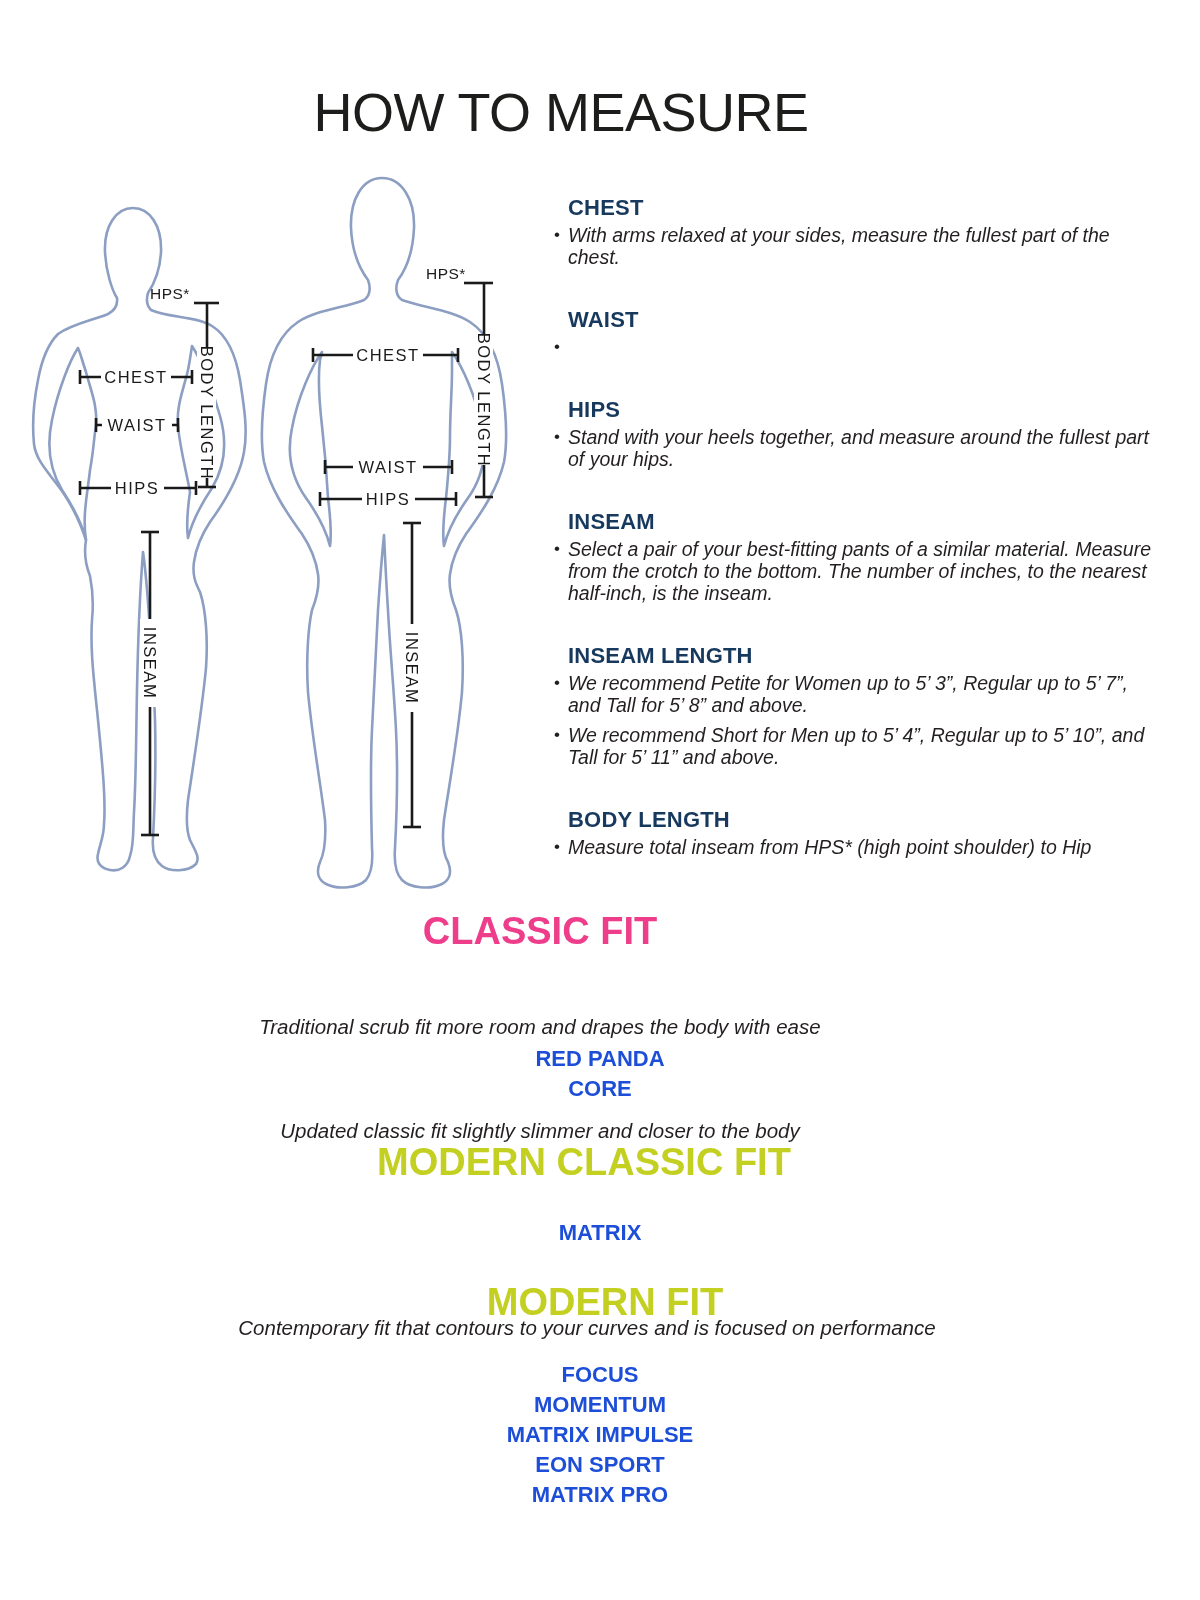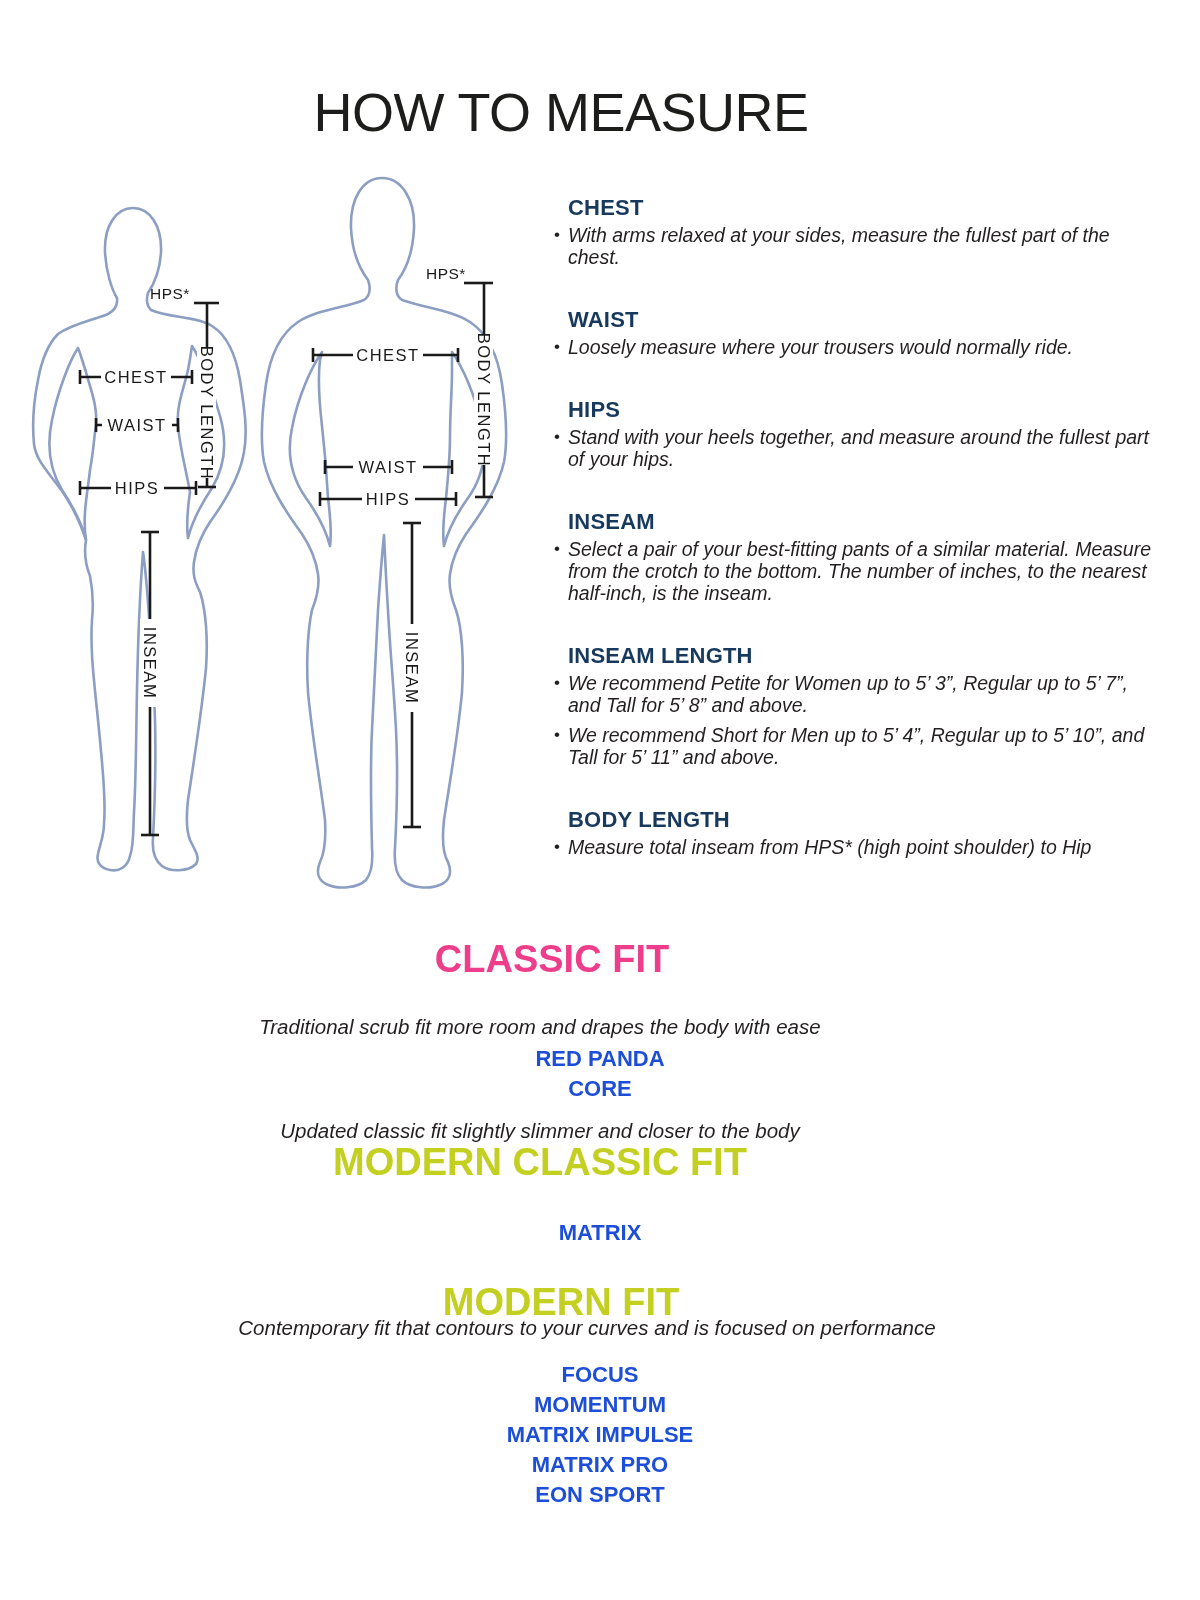--- a/index.html
+++ b/index.html
@@ -8,21 +8,21 @@
   .title{top:49px;left:0;width:1122px;text-align:center;font-size:54px;letter-spacing:-0.5px;color:#1d1d1b;font-weight:400;line-height:1;}
   
   .measure-col{left:552px;top:196px;width:624px;}
   .m-section{margin:0 0 40px 0;}
   .m-section h2{margin:0 0 4px 16px;font-size:22px;line-height:24px;font-weight:bold;color:#17395e;letter-spacing:0.2px;}
   .bullet{display:flex;margin:0 0 8px 2px;font-size:19.5px;line-height:22px;font-style:italic;color:#231f20;width:600px;}
   .bullet .dot{font-style:normal;margin-right:8px;font-size:17px;line-height:22px;}
   
   .fit-head{left:0;width:1080px;text-align:center;font-size:38px;line-height:1;font-weight:bold;letter-spacing:0;}
   .fit-head.pink{color:#ee3d8a;}
-  .fit-head.green{color:#c3d021;}
+  .fit-head.green{color:#c3d021;padding-left:44px;}
   .fit-desc{left:0;width:1080px;text-align:center;font-size:20.5px;line-height:1.2;font-style:italic;color:#231f20;}
   .w-mod{width:1122px;}
   .fit-list{left:0;width:1200px;text-align:center;color:#1d4ed8;font-size:22px;line-height:30px;font-weight:bold;}
   
   .dlab{font-family:"Liberation Sans",sans-serif;font-size:16.5px;letter-spacing:1.5px;fill:#1a1a1a;}
   .hps{font-family:"Liberation Sans",sans-serif;font-size:15.5px;letter-spacing:0.5px;fill:#1a1a1a;}
 </style>
 </head>
 <body>
 
@@ -152,21 +152,20 @@
     <p class="bullet">
         <span class="dot">•</span>
         <span>With arms relaxed at your sides, measure the fullest part of the chest.</span>
       </p>
   </section>
 
   <section class="m-section">
     <h2>WAIST</h2>
     <p class="bullet">
         <span class="dot">•</span>
-        <span>Loosely measure where your trousers would normally ride.</span>
       </p>
   </section>
 
   <section class="m-section">
     <h2>HIPS</h2>
     <p class="bullet">
         <span class="dot">•</span>
         <span>Stand with your heels together, and measure around the fullest part of your hips.</span>
       </p>
   </section>
@@ -194,34 +193,34 @@
   <section class="m-section">
     <h2>BODY LENGTH</h2>
     <p class="bullet">
         <span class="dot">•</span>
         <span>Measure total inseam from HPS* (high point shoulder) to Hip</span>
       </p>
   </section>
 
 </div>
 
-<div class="abs fit-head pink" style="top:940px;padding-left:12px;">CLASSIC FIT</div>
+<div class="abs fit-head pink" style="top:912px;">CLASSIC FIT</div>
 <div class="abs fit-desc" style="top:999px;margin-top:16px;">Traditional scrub fit more room and drapes the body with ease</div>
 <div class="abs fit-list" style="top:1044px;">
   <div>RED PANDA</div>
   <div>CORE</div>
 </div>
 
 <div class="abs fit-head green" style="top:1143px;">MODERN CLASSIC FIT</div>
 <div class="abs fit-desc" style="top:1119px;">Updated classic fit slightly slimmer and closer to the body</div>
 <div class="abs fit-list" style="top:1218px;">
   <div>MATRIX</div>
 </div>
 
 <div class="abs fit-head green w-mod" style="top:1283px;">MODERN FIT</div>
 <div class="abs fit-desc w-mod" style="top:1316px;padding-left:26px;">Contemporary fit that contours to your curves and is focused on performance</div>
 <div class="abs fit-list" style="top:1360px;">
   <div>FOCUS</div>
   <div>MOMENTUM</div>
   <div>MATRIX IMPULSE</div>
+  <div>EON SPORT</div>
   <div>MATRIX PRO</div>
-  <div>EON SPORT</div>
 </div>
 
 </body></html>

